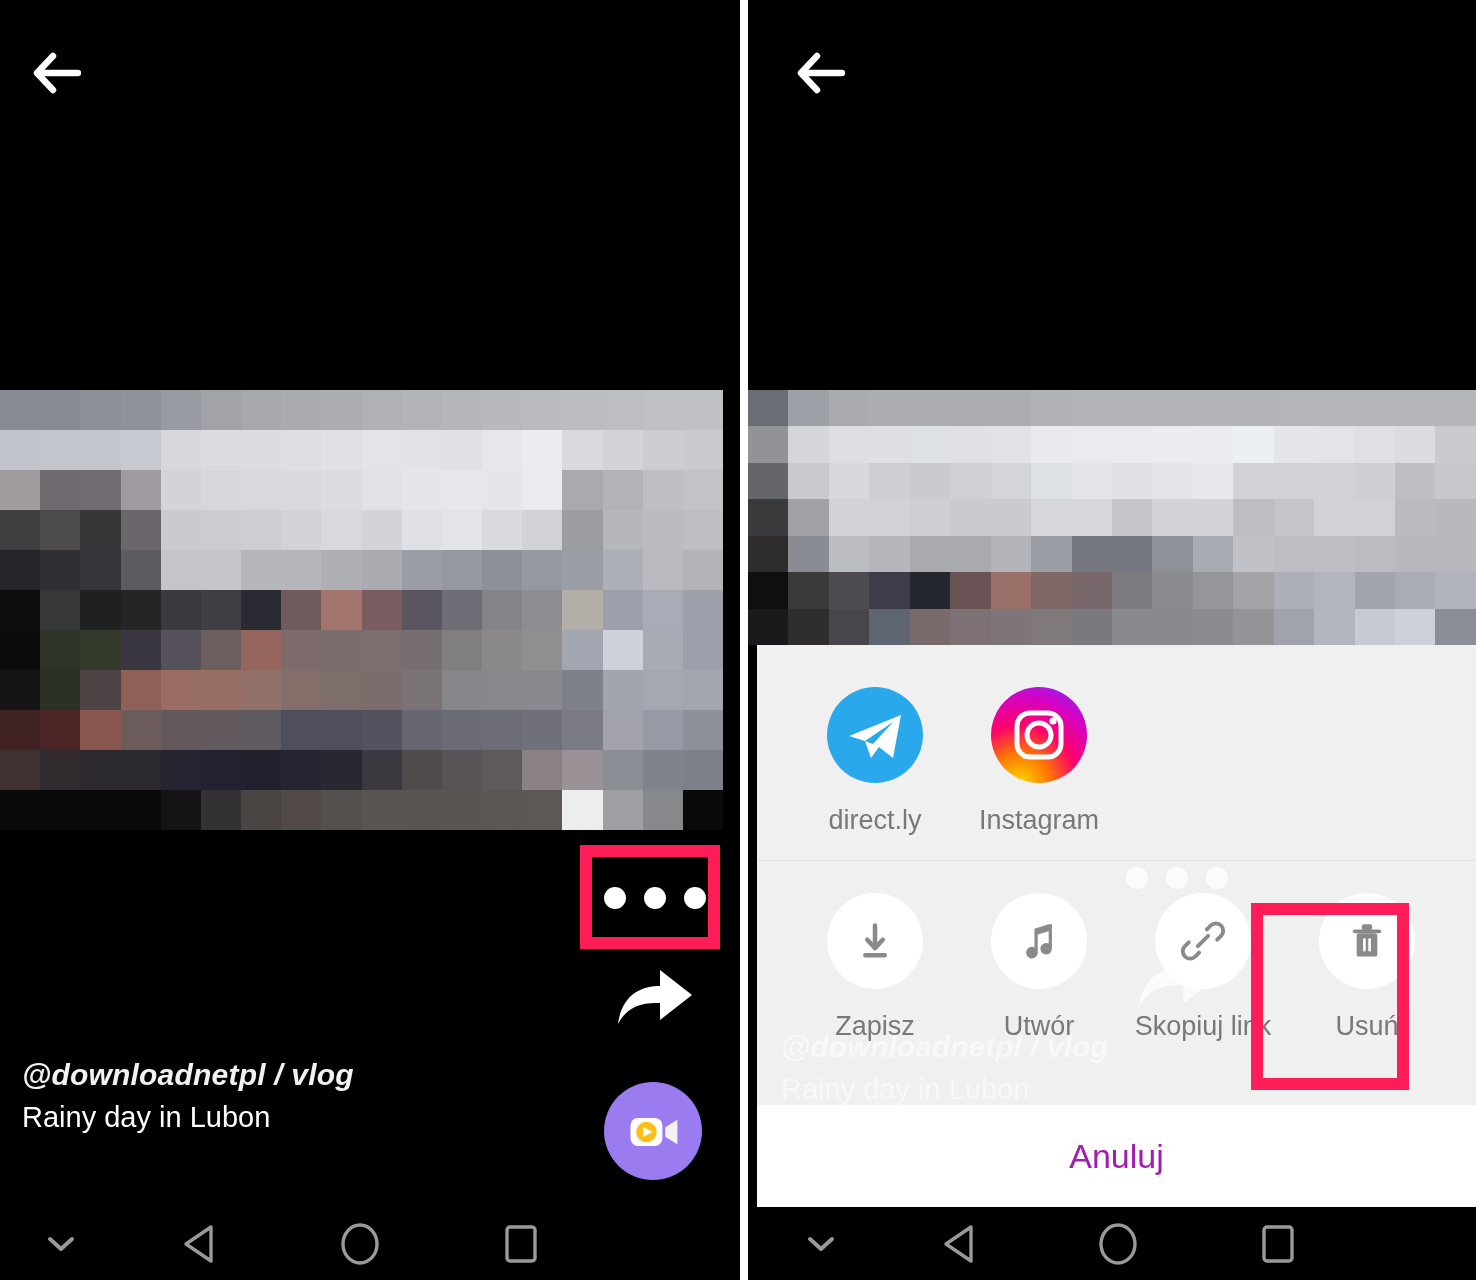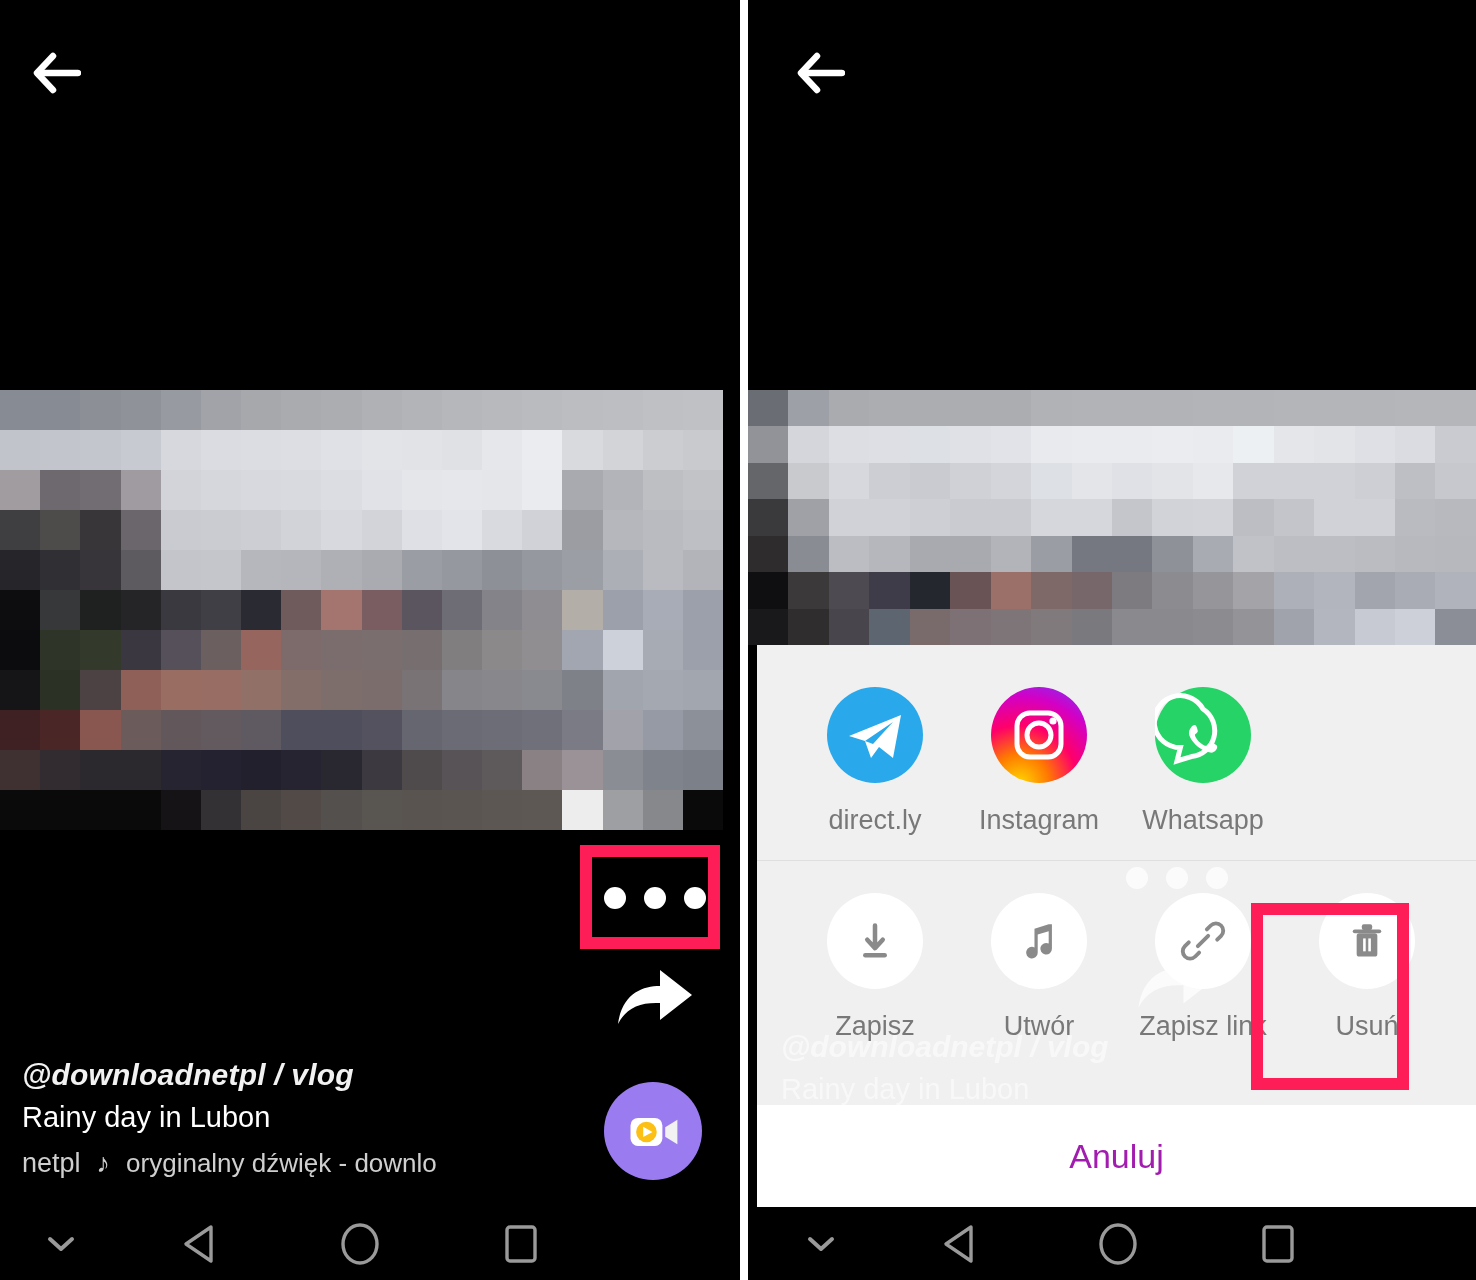--- a/index.html
+++ b/index.html
@@ -362,25 +362,20 @@
         <rect x="8" y="18" width="34" height="30" rx="8" fill="#ffffff"></rect>
         <path d="M45 28 L58 20 L58 46 L45 38 Z" fill="#f2f2f2"></path>
         <circle cx="25" cy="33" r="11" fill="#fcbf14"></circle>
         <path d="M21.5 27.5 L31.5 33 L21.5 38.5 Z" fill="#ffffff"></path>
       </svg>
     </div>
 
     <div class="caption" style="top:1058px;">
       <div class="handle">@downloadnetpl / vlog</div>
       <div class="title">Rainy day in Lubon</div>
-      <div class="meta">
-        <span>netpl</span>
-        <span style="font-size:27px;color:#cfcfcf;">♪</span>
-        <span class="note">oryginalny dźwięk - downlo</span>
-      </div>
     </div>
 
     <div class="navbar">
       <div class="nav-icon" style="left:44px;">
         <svg width="34" height="22" viewBox="0 0 34 22">
           <path d="M6 6 L17 16 L28 6" fill="none" stroke="#9a9a9a" stroke-width="4" stroke-linecap="round" stroke-linejoin="round"></path>
         </svg>
       </div>
       <div class="nav-icon" style="left:180px;">
         <svg width="42" height="44" viewBox="0 0 42 44">
@@ -591,30 +586,20 @@
                 <stop offset="100%" stop-color="#7638fa"></stop>
               </radialGradient>
               <circle cx="48" cy="48" r="48" fill="url(#ig-g)"></circle>
               <rect x="26" y="26" width="44" height="44" rx="13" fill="none" stroke="#fff" stroke-width="5"></rect>
               <circle cx="48" cy="48" r="12" fill="none" stroke="#fff" stroke-width="5"></circle>
               <circle cx="62" cy="34" r="3.6" fill="#fff"></circle>
             </svg>
           </div>
           <div class="app-label">Instagram</div>
         </div>
-        <div class="app-item" style="width: 164px;">
-          <div class="app-circle">
-            <svg viewBox="0 0 96 96" width="96" height="96">
-              <circle cx="48" cy="48" r="48" fill="#25d366"></circle>
-              <path d="M48 22 a26 26 0 1 0 -22.6 38.6 L22 74 L36.4 69.6 A26 26 0 0 0 48 22 Z" fill="none" stroke="#fff" stroke-width="5"></path>
-              <path d="M40 38 c-1 0 -2.6 .4 -3.8 2.2 c-1.2 1.8 -3.4 4.6 -1.4 9.4 c2 4.8 8 12 16.6 15 c4.8 1.6 6 1.2 7.6 .2 c1.6 -1 3.6 -3.4 3.2 -5.4 c-.4 -2 -6.6 -4.4 -7.6 -4 c-1 .4 -2.4 3 -3.2 3.4 c-.8 .4 -4.6 -1.4 -7.6 -4.4 c-3 -3 -4.2 -6 -3.8 -6.8 c.4 -.8 2.6 -2.2 2.8 -3.2 c.2 -1 -1.4 -6.4 -2.8 -6.4 Z" fill="#fff"></path>
-            </svg>
-          </div>
-          <div class="app-label">Whatsapp</div>
-        </div>
         <div class="app-item" style="width: 164px;"></div>
       </div>
 
     <div class="sheet-divider" style="top:215px;"></div>
 
     <div class="app-row" id="actions-row" style="position:absolute; left:0; top:248px; width:100%; padding-left:36px;">
         <div class="app-item" style="width: 164px;">
           <div class="app-circle" style="background: rgb(255, 255, 255);">
             <svg viewBox="0 0 96 96" width="62" height="62">
               <path d="M48 24 L48 56 M36 46 L48 59 L60 46" fill="none" stroke="#8a8a8a" stroke-width="7" stroke-linecap="round" stroke-linejoin="round"></path>
@@ -632,21 +617,21 @@
           <div class="app-label">Utwór</div>
         </div>
         <div class="app-item" style="width: 164px;">
           <div class="app-circle" style="background: rgb(255, 255, 255);">
             <svg viewBox="0 0 96 96" width="62" height="62">
               <path d="M40 56 L56 40" fill="none" stroke="#8a8a8a" stroke-width="6" stroke-linecap="round"></path>
               <path d="M54 30 L60 24 a11 11 0 0 1 16 16 L70 46" fill="none" stroke="#8a8a8a" stroke-width="6" stroke-linecap="round"></path>
               <path d="M42 66 L36 72 a11 11 0 0 1 -16 -16 L26 50" fill="none" stroke="#8a8a8a" stroke-width="6" stroke-linecap="round"></path>
             </svg>
           </div>
-          <div class="app-label">Zapisz link</div>
+          <div class="app-label">Skopiuj link</div>
         </div>
         <div class="app-item" style="width: 164px;">
           <div class="app-circle" style="background: rgb(255, 255, 255);">
             <svg viewBox="0 0 96 96" width="62" height="62">
               <rect x="32" y="36" width="32" height="36" rx="4" fill="#8a8a8a"></rect>
               <rect x="26" y="30" width="44" height="6" rx="3" fill="#8a8a8a"></rect>
               <rect x="40" y="22" width="16" height="9" rx="3" fill="#8a8a8a"></rect>
               <rect x="42" y="44" width="4" height="20" fill="#ffffff"></rect>
               <rect x="50" y="44" width="4" height="20" fill="#ffffff"></rect>
             </svg>

